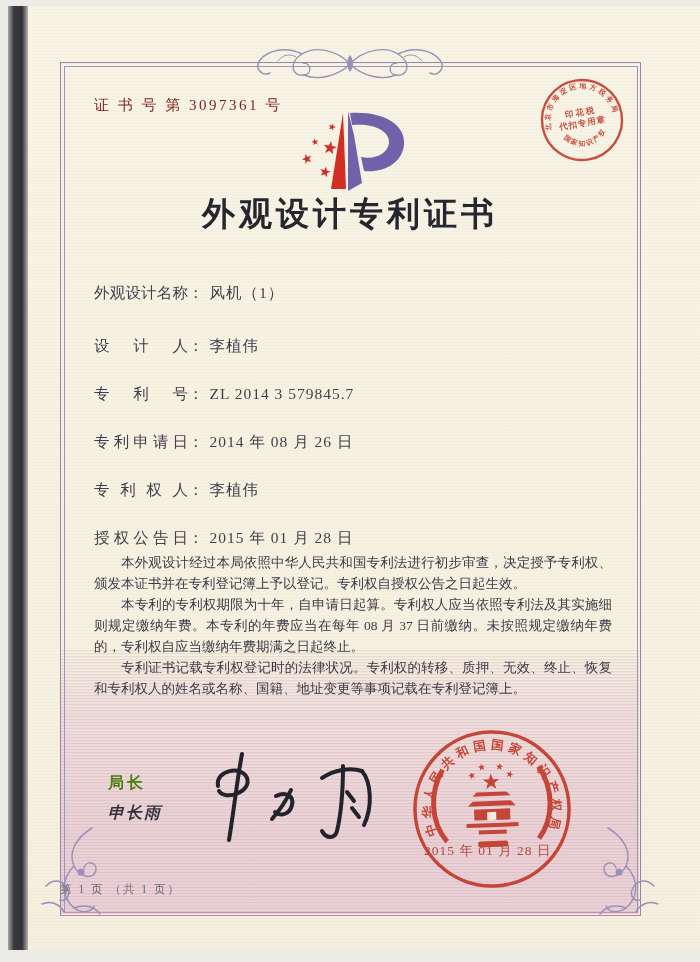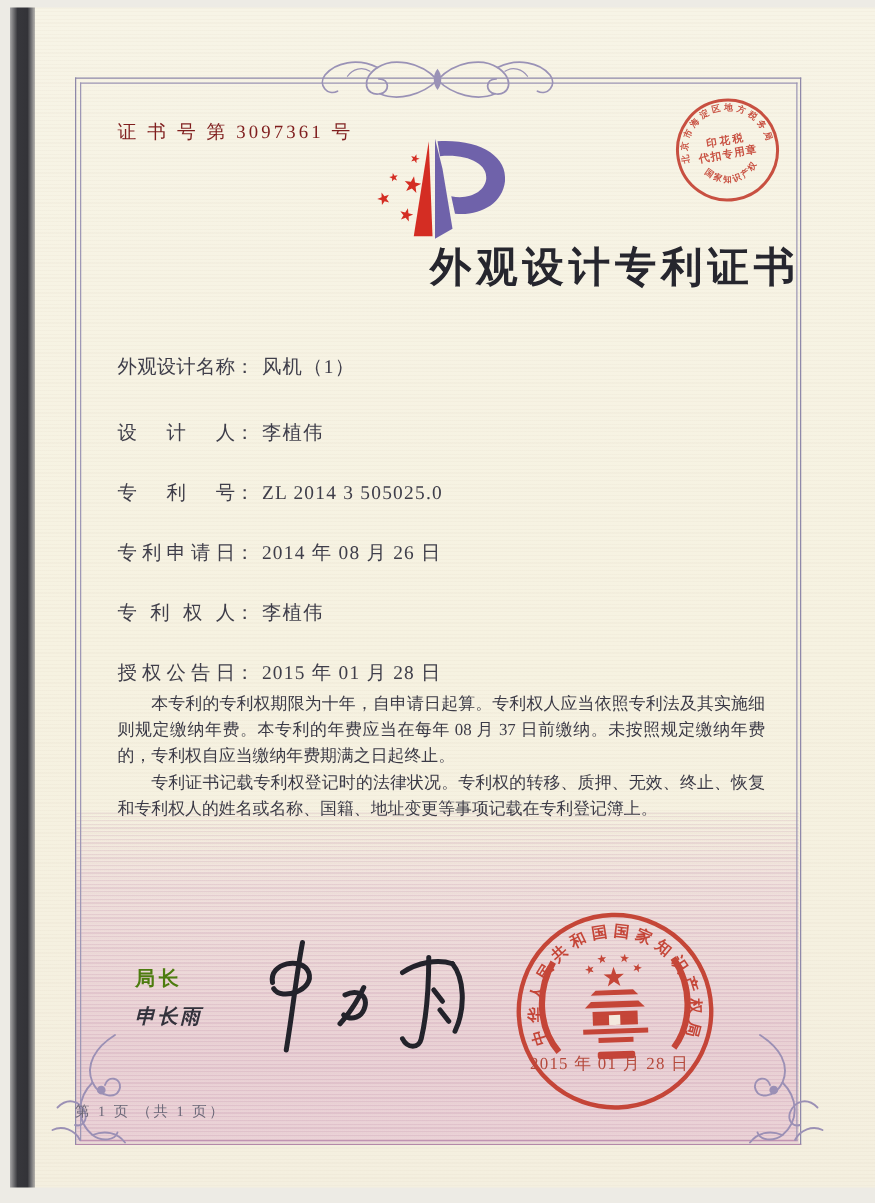--- a/index.html
+++ b/index.html
@@ -32,21 +32,21 @@
   }
   .frame-inner{
     position:absolute;left:2.5px;top:2.5px;right:2.5px;bottom:2.5px;
     border:1px solid #9d97b5;border-bottom-color:#c093b2;
   }
   .cert-no{
     left:94px;top:96px;z-index:5;font-size:15px;letter-spacing:2.5px;color:#7f1d1d;
   }
   .logo{left:288px;top:101px;width:134px;height:100px;z-index:5;}
   .title{
-    left:60px;top:192px;width:580px;z-index:5;text-align:right;
+    left:60px;top:192px;width:580px;z-index:5;text-align:center;
     font-size:33px;font-weight:600;letter-spacing:4px;color:#26262e;
   }
   .field{left:94px;z-index:5;font-size:15.5px;color:#3f3e4a;white-space:nowrap;}
   .flabel{
     display:inline-block;width:94px;text-align:justify;text-align-last:justify;
     -moz-text-align-last:justify;vertical-align:bottom;
   }
   .fcolon{display:inline-block;margin-right:6px;}
   .fvalue{letter-spacing:1px;}
   .body-text{
@@ -131,33 +131,34 @@
 
 <div class="abs title">外观设计专利证书</div>
 
 <div class="abs field" style="top:283px">
   <span class="flabel">外观设计名称</span><span class="fcolon">：</span><span class="fvalue">风机（1）</span>
 </div>
 <div class="abs field" style="top:336px">
   <span class="flabel">设 计 人</span><span class="fcolon">：</span><span class="fvalue">李植伟</span>
 </div>
 <div class="abs field" style="top:384px">
-  <span class="flabel">专 利 号</span><span class="fcolon">：</span><span class="fvalue">ZL 2014 3 505025.0</span>
+  <span class="flabel">专 利 号</span><span class="fcolon">：</span><span class="fvalue">ZL 2014 3 579845.7</span>
 </div>
 <div class="abs field" style="top:432px">
   <span class="flabel">专利申请日</span><span class="fcolon">：</span><span class="fvalue">2014 年 08 月 26 日</span>
 </div>
 <div class="abs field" style="top:480px">
   <span class="flabel">专 利 权 人</span><span class="fcolon">：</span><span class="fvalue">李植伟</span>
 </div>
 <div class="abs field" style="top:528px">
   <span class="flabel">授权公告日</span><span class="fcolon">：</span><span class="fvalue">2015 年 01 月 28 日</span>
 </div>
 
 <div class="abs body-text">
+  <p>本外观设计经过本局依照中华人民共和国专利法进行初步审查，决定授予专利权、颁发本证书并在专利登记簿上予以登记。专利权自授权公告之日起生效。</p>
   <p>本专利的专利权期限为十年，自申请日起算。专利权人应当依照专利法及其实施细则规定缴纳年费。本专利的年费应当在每年 08 月 37 日前缴纳。未按照规定缴纳年费的，专利权自应当缴纳年费期满之日起终止。</p>
   <p>专利证书记载专利权登记时的法律状况。专利权的转移、质押、无效、终止、恢复和专利权人的姓名或名称、国籍、地址变更等事项记载在专利登记簿上。</p>
 </div>
 
 <div class="abs officer-title">局长</div>
 <div class="abs officer-name">申长雨</div>
 
 <svg class="abs signature" viewBox="0 0 210 118">
   <g stroke="#23232b" fill="none" stroke-width="4" stroke-linecap="round" stroke-linejoin="round">
     <path d="M46,16 C41,42 38,72 33,102"></path>

